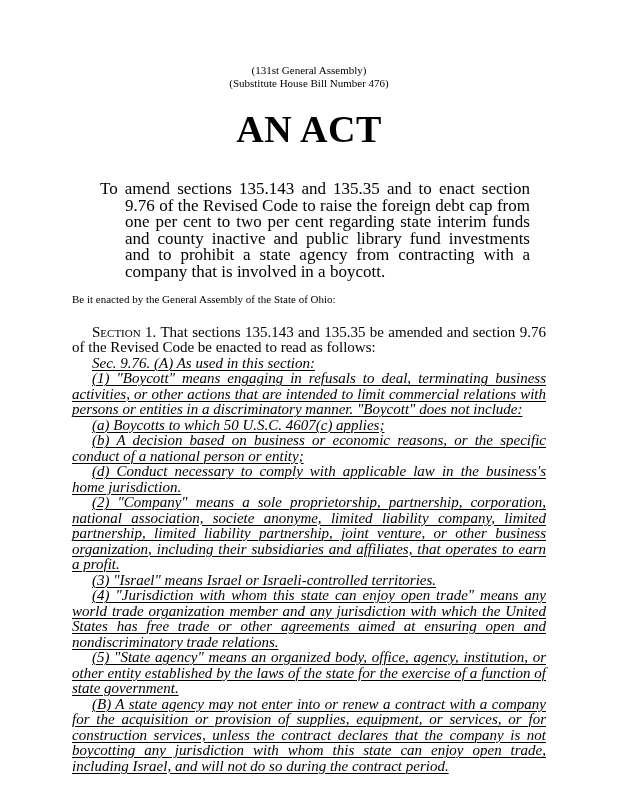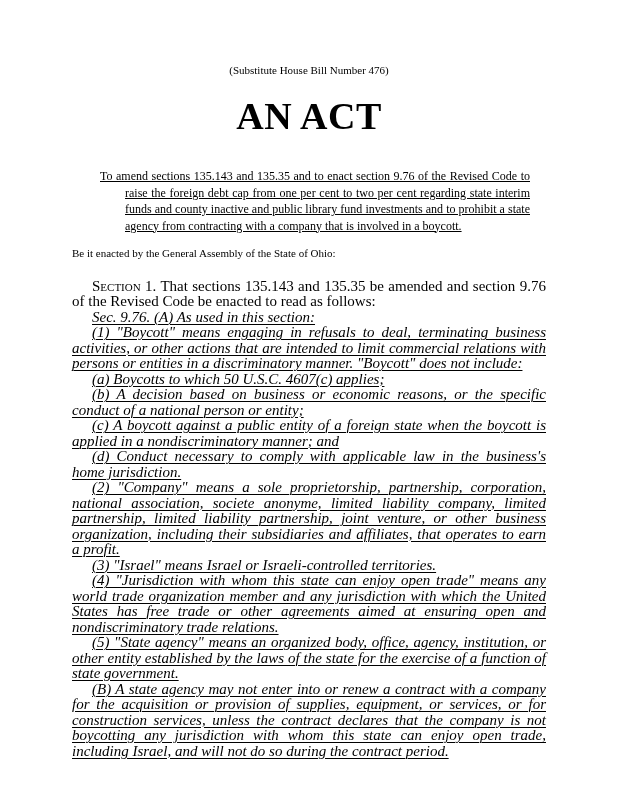--- a/index.html
+++ b/index.html
@@ -34,23 +34,22 @@
     margin-left: 72px;
     width: 474px;
   }
   .preamble {
     margin-top: 35px;
     margin-left: 28px;
     margin-right: 16px;
     padding-left: 25px;
     text-indent: -25px;
     text-align: justify;
-    font-size: 12px;
+    font-size: 17px;
     line-height: 16.5px;
-    text-decoration: underline;
   }
   .enacting {
     margin-top: 12px;
     font-size: 11px;
     line-height: 15.5px;
   }
   .body-text {
     margin-top: 17px;
     font-size: 15px;
     line-height: 15.5px;
@@ -68,35 +67,35 @@
   }
   .sc {
     font-variant: small-caps;
   }
 </style>
 </head>
 <body>
 
 <div class="page">
   <div class="doc-header">
+    <div>(131st General Assembly)</div>
     <div>(Substitute House Bill Number 476)</div>
   </div>
 
   <div class="doc-title">AN ACT</div>
 
   <div class="content">
     <div class="preamble">To amend sections 135.143 and 135.35 and to enact section 9.76 of the Revised Code to raise the foreign debt cap from one per cent to two per cent regarding state interim funds and county inactive and public library fund investments and to prohibit a state agency from contracting with a company that is involved in a boycott.</div>
     <div class="enacting">Be it enacted by the General Assembly of the State of Ohio:</div>
     <div class="body-text">
         <p><span class="sc">Section</span> 1. That sections 135.143 and 135.35 be amended and section 9.76 of the Revised Code be enacted to read as follows:</p>
         <p class="u">Sec. 9.76. (A) As used in this section:</p>
         <p class="u">(1) "Boycott" means engaging in refusals to deal, terminating business activities, or other actions that are intended to limit commercial relations with persons or entities in a discriminatory manner. "Boycott" does not include:</p>
         <p class="u">(a) Boycotts to which 50 U.S.C. 4607(c) applies;</p>
         <p class="u">(b) A decision based on business or economic reasons, or the specific conduct of a national person or entity;</p>
-        <p class="u">(c) A boycott against a public entity of a foreign state when the boycott is applied in a nondiscriminatory manner; and</p>
         <p class="u">(d) Conduct necessary to comply with applicable law in the business's home jurisdiction.</p>
         <p class="u">(2) "Company" means a sole proprietorship, partnership, corporation, national association, societe anonyme, limited liability company, limited partnership, limited liability partnership, joint venture, or other business organization, including their subsidiaries and affiliates, that operates to earn a profit.</p>
         <p class="u">(3) "Israel" means Israel or Israeli-controlled territories.</p>
         <p class="u">(4) "Jurisdiction with whom this state can enjoy open trade" means any world trade organization member and any jurisdiction with which the United States has free trade or other agreements aimed at ensuring open and nondiscriminatory trade relations.</p>
         <p class="u">(5) "State agency" means an organized body, office, agency, institution, or other entity established by the laws of the state for the exercise of a function of state government.</p>
         <p class="u">(B) A state agency may not enter into or renew a contract with a company for the acquisition or provision of supplies, equipment, or services, or for construction services, unless the contract declares that the company is not boycotting any jurisdiction with whom this state can enjoy open trade, including Israel, and will not do so during the contract period.</p>
       </div>
   </div>
 </div>
 

